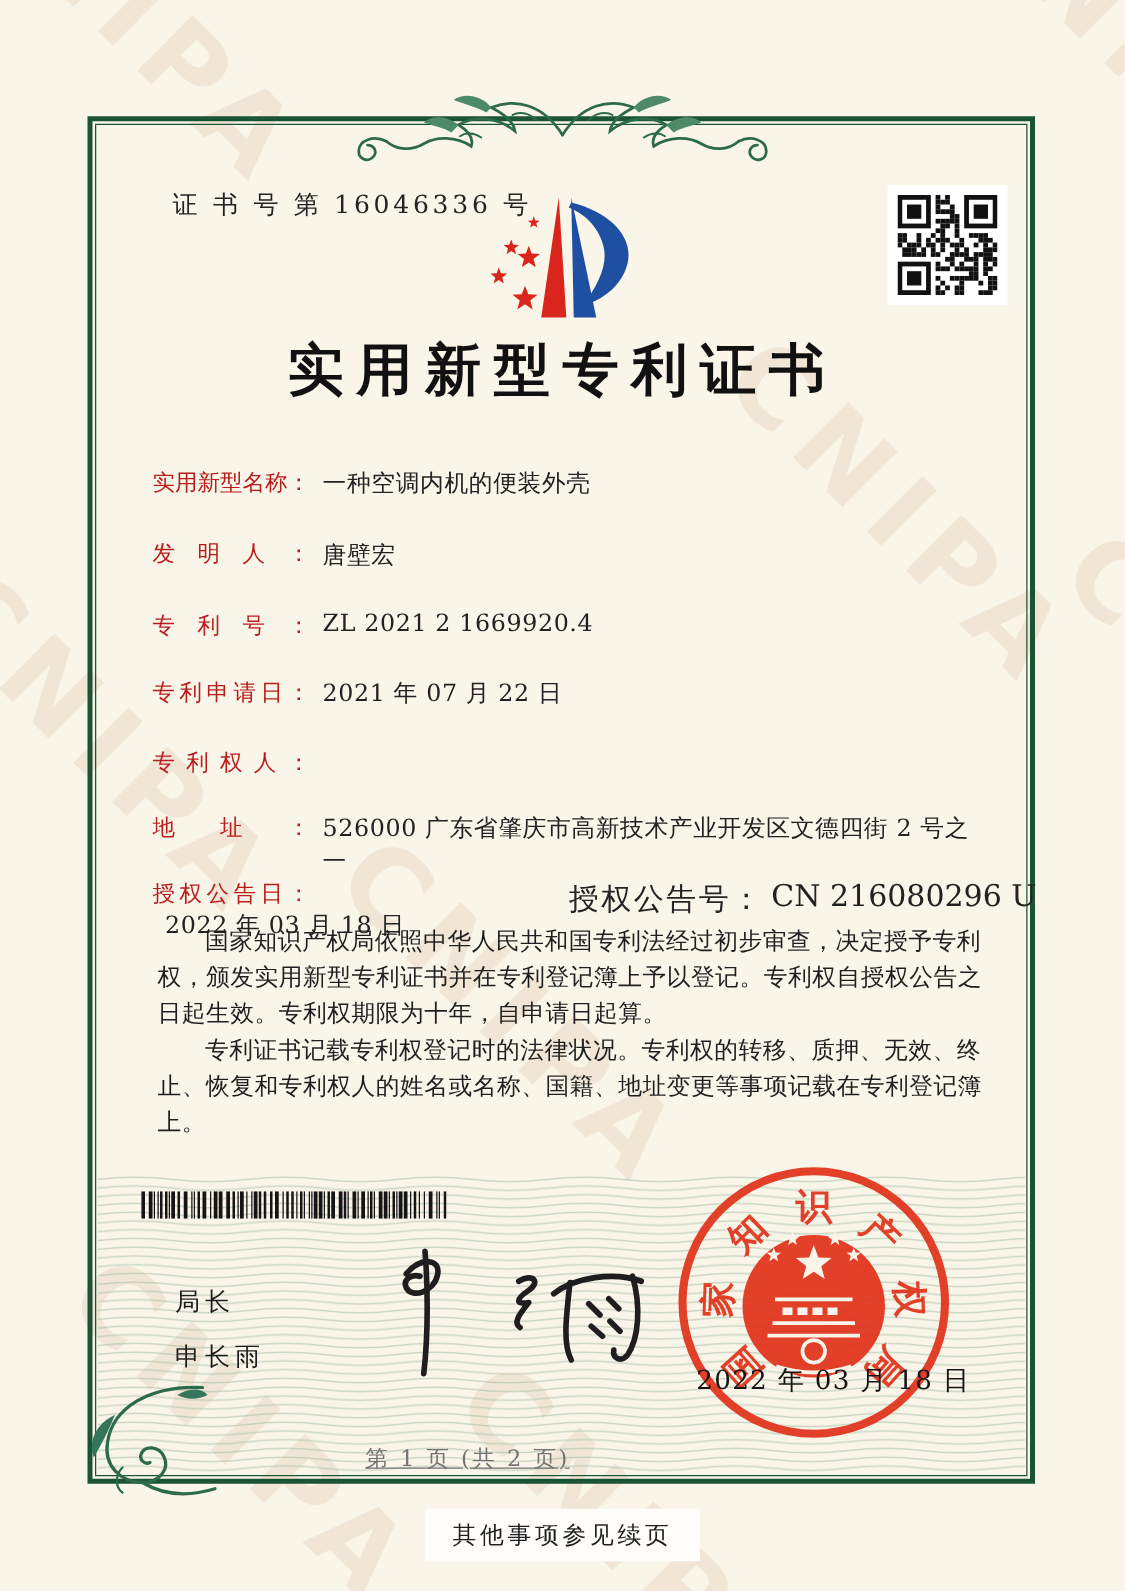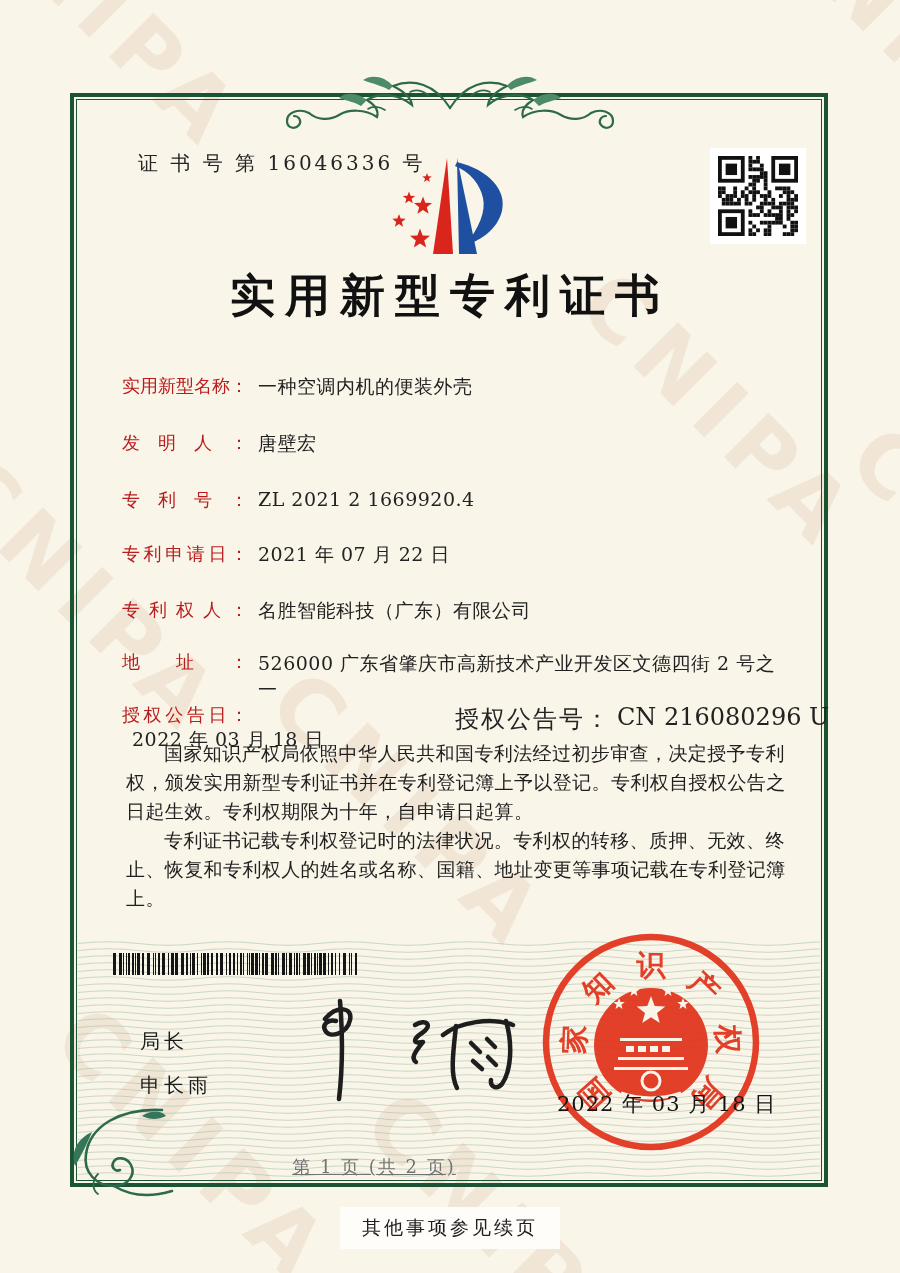--- a/index.html
+++ b/index.html
@@ -305,21 +305,20 @@
   <div class="row r3">
     <span class="lab">专利号：</span>
     <span class="val">ZL 2021 2 1669920.4</span>
   </div>
   <div class="row r4">
     <span class="lab">专利申请日：</span>
     <span class="val">2021 年 07 月 22 日</span>
   </div>
   <div class="row r5">
     <span class="lab">专利权人：</span>
-    <span class="val">名胜智能科技（广东）有限公司</span>
   </div>
   <div class="row r6">
     <span class="lab">地址：</span>
     <span class="val">526000 广东省肇庆市高新技术产业开发区文德四街 2 号之一</span>
   </div>
   <div class="row r7">
     <span class="lab">授权公告日：</span>
     <span class="val">2022 年 03 月 18 日</span>
   </div>
   <div class="row-sub">

